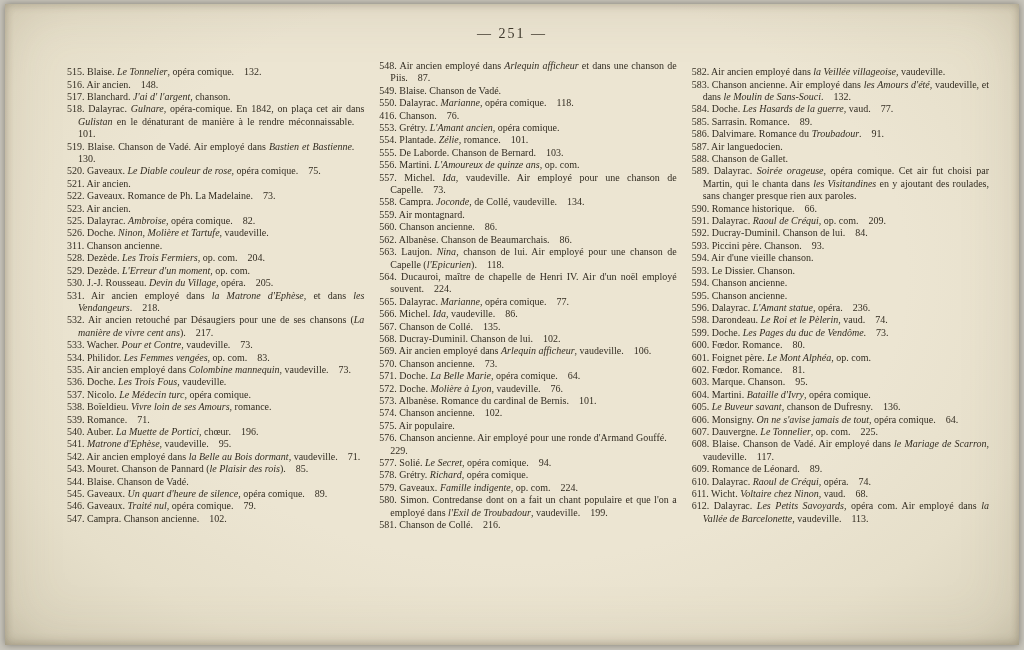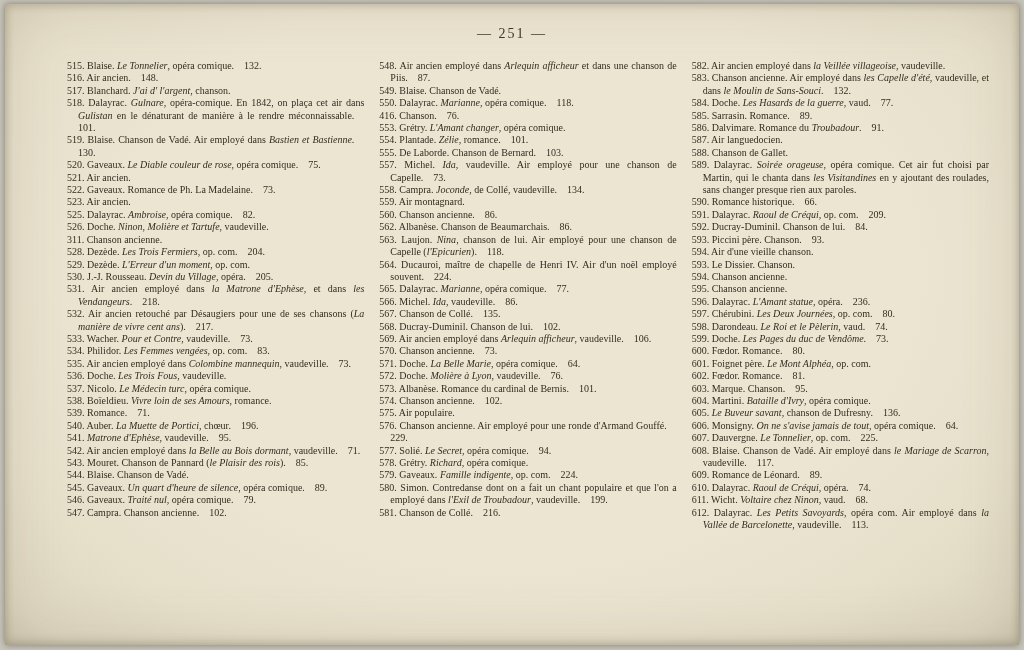--- a/index.html
+++ b/index.html
@@ -19,21 +19,21 @@
       inset 0 -3px 10px rgba(80,70,50,.22);
   }
   .pagenum{
     position:absolute;top:22px;left:0;width:100%;
     text-align:center;
     font-size:14px;letter-spacing:2px;
     color:#3c362a;
   }
   .cols{
     position:absolute;left:62px;top:56px;right:30px;
-    display:flex;align-items:flex-start;
+    display:flex;align-items:center;
   }
   .col{
     width:298px;
     font-size:10px;line-height:12.4px;
     text-align:justify;
     color:#332d22;
     text-rendering:optimizeLegibility;
   }
   .col .entry{
     padding-left:11px;
@@ -88,23 +88,24 @@
         <div class="entry">547. Campra. Chanson ancienne. 102.</div>
       </div>
 
     <div class="rule"></div>
 
     <div class="col">
         <div class="entry">548. Air ancien employé dans <i>Arlequin afficheur</i> et dans une chanson de Piis. 87.</div>
         <div class="entry">549. Blaise. Chanson de Vadé.</div>
         <div class="entry">550. Dalayrac. <i>Marianne</i>, opéra comique. 118.</div>
         <div class="entry">416. Chanson. 76.</div>
-        <div class="entry">553. Grétry. <i>L'Amant changer</i>, opéra comique.</div>
+        <div class="entry">553. Grétry. <i>L'Amant ancien</i>, opéra comique.</div>
         <div class="entry">554. Plantade. <i>Zélie</i>, romance. 101.</div>
         <div class="entry">555. De Laborde. Chanson de Bernard. 103.</div>
+        <div class="entry">556. Martini. <i>L'Amoureux de quinze ans</i>, op. com.</div>
         <div class="entry">557. Michel. <i>Ida</i>, vaudeville. Air employé pour une chanson de Capelle. 73.</div>
         <div class="entry">558. Campra. <i>Joconde</i>, de Collé, vaudeville. 134.</div>
         <div class="entry">559. Air montagnard.</div>
         <div class="entry">560. Chanson ancienne. 86.</div>
         <div class="entry">562. Albanèse. Chanson de Beaumarchais. 86.</div>
         <div class="entry">563. Laujon. <i>Nina</i>, chanson de lui. Air employé pour une chanson de Capelle (<i>l'Epicurien</i>). 118.</div>
         <div class="entry">564. Ducauroi, maître de chapelle de Henri IV. Air d'un noël employé souvent. 224.</div>
         <div class="entry">565. Dalayrac. <i>Marianne</i>, opéra comique. 77.</div>
         <div class="entry">566. Michel. <i>Ida</i>, vaudeville. 86.</div>
         <div class="entry">567. Chanson de Collé. 135.</div>
@@ -121,37 +122,36 @@
         <div class="entry">578. Grétry. <i>Richard</i>, opéra comique.</div>
         <div class="entry">579. Gaveaux. <i>Famille indigente</i>, op. com. 224.</div>
         <div class="entry">580. Simon. Contredanse dont on a fait un chant populaire et que l'on a employé dans <i>l'Exil de Troubadour</i>, vaudeville. 199.</div>
         <div class="entry">581. Chanson de Collé. 216.</div>
       </div>
 
     <div class="rule"></div>
 
     <div class="col">
         <div class="entry">582. Air ancien employé dans <i>la Veillée villageoise</i>, vaudeville.</div>
-        <div class="entry">583. Chanson ancienne. Air employé dans <i>les Capelle d'été</i>, vaudeville, et dans <i>le Moulin de Sans-Souci</i>. 132.</div>
+        <div class="entry">583. Chanson ancienne. Air employé dans <i>les Amours d'été</i>, vaudeville, et dans <i>le Moulin de Sans-Souci</i>. 132.</div>
         <div class="entry">584. Doche. <i>Les Hasards de la guerre</i>, vaud. 77.</div>
         <div class="entry">585. Sarrasin. Romance. 89.</div>
         <div class="entry">586. Dalvimare. Romance du <i>Troubadour</i>. 91.</div>
         <div class="entry">587. Air languedocien.</div>
         <div class="entry">588. Chanson de Gallet.</div>
         <div class="entry">589. Dalayrac. <i>Soirée orageuse</i>, opéra comique. Cet air fut choisi par Martin, qui le chanta dans <i>les Visitandines</i> en y ajoutant des roulades, sans changer presque rien aux paroles.</div>
         <div class="entry">590. Romance historique. 66.</div>
         <div class="entry">591. Dalayrac. <i>Raoul de Créqui</i>, op. com. 209.</div>
         <div class="entry">592. Ducray-Duminil. Chanson de lui. 84.</div>
         <div class="entry">593. Piccini père. Chanson. 93.</div>
         <div class="entry">594. Air d'une vieille chanson.</div>
         <div class="entry">593. Le Dissier. Chanson.</div>
         <div class="entry">594. Chanson ancienne.</div>
         <div class="entry">595. Chanson ancienne.</div>
         <div class="entry">596. Dalayrac. <i>L'Amant statue</i>, opéra. 236.</div>
-        <div class="entry">597. Chérubini. <i>Les Deux Journées</i>, op. com. 80.</div>
         <div class="entry">598. Darondeau. <i>Le Roi et le Pèlerin</i>, vaud. 74.</div>
         <div class="entry">599. Doche. <i>Les Pages du duc de Vendôme</i>. 73.</div>
         <div class="entry">600. Fœdor. Romance. 80.</div>
         <div class="entry">601. Foignet père. <i>Le Mont Alphéa</i>, op. com.</div>
         <div class="entry">602. Fœdor. Romance. 81.</div>
         <div class="entry">603. Marque. Chanson. 95.</div>
         <div class="entry">604. Martini. <i>Bataille d'Ivry</i>, opéra comique.</div>
         <div class="entry">605. <i>Le Buveur savant</i>, chanson de Dufresny. 136.</div>
         <div class="entry">606. Monsigny. <i>On ne s'avise jamais de tout</i>, opéra comique. 64.</div>
         <div class="entry">607. Dauvergne. <i>Le Tonnelier</i>, op. com. 225.</div>

